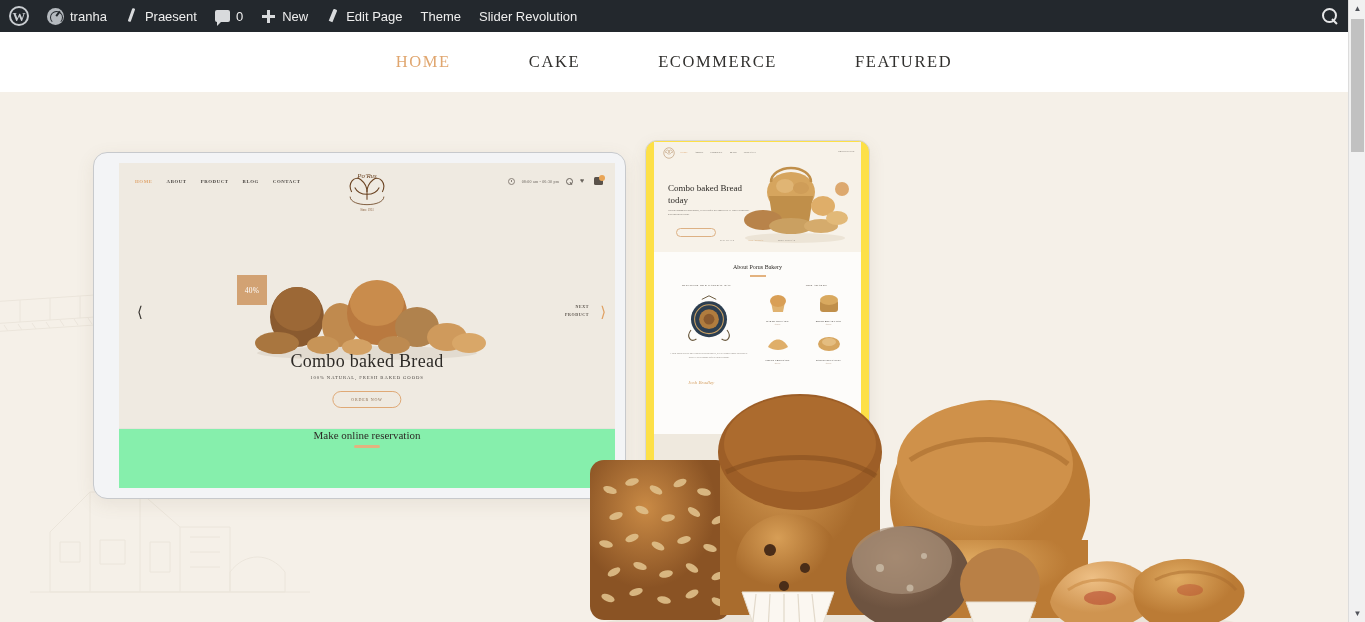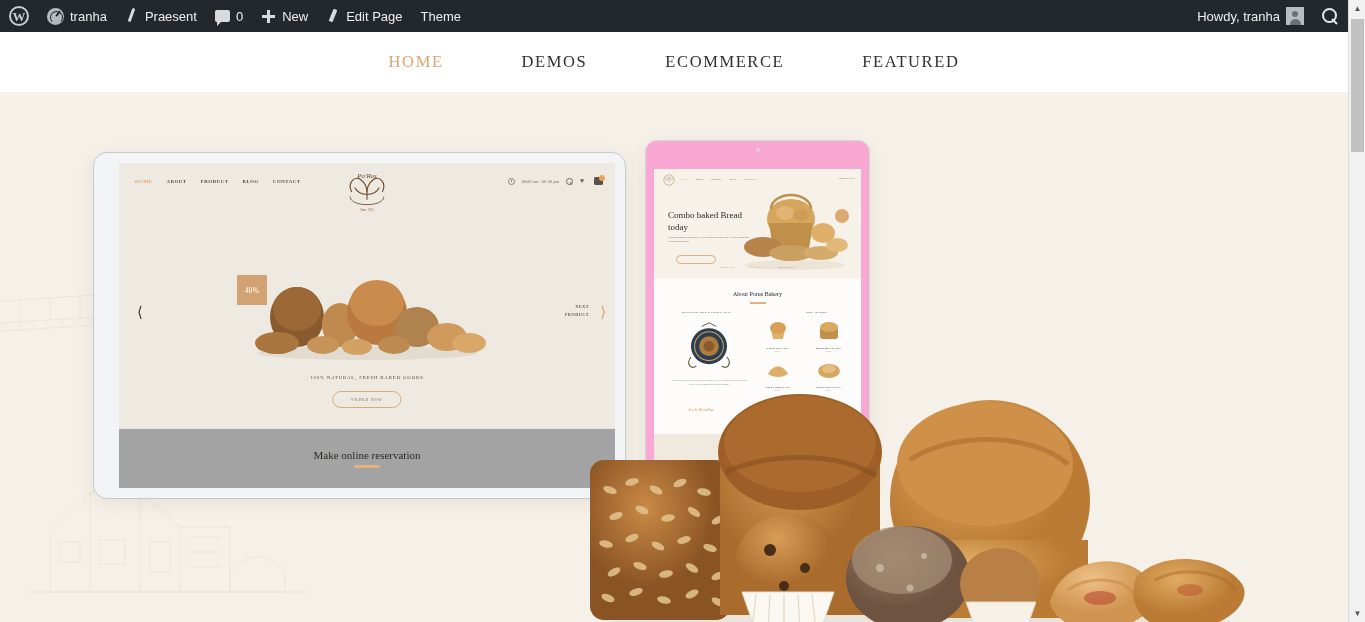--- a/index.html
+++ b/index.html
@@ -213,40 +213,40 @@
   }
   .t-arrow.l { left: 18px; }
   .t-arrow.r { right: 9px; color:#e0a163; }
   .t-next {
     position:absolute; right: 26px; top: 140px;
     text-align:right; font-size:4px; letter-spacing:.6px;
     font-weight:700; color:#5c554d; line-height: 8px;
   }
   .t-foot {
     position:absolute; left:0; right:0; bottom:0; height: 60px;
-    background:#a3a3a3;
+    background:#86efac;
     border-top:1px solid #e7e3dc;
-    display:flex; flex-direction:column; align-items:center; justify-content:center;
+    display:flex; flex-direction:column; align-items:center; justify-content:flex-start;
   }
   .t-foot-title{ font-size: 11px; color:#2d2a26; }
   .t-foot-orn{ margin-top:4px; width:26px; height:3px; background:#e3b27f; border-radius:2px;}
   .t-breads{
     position:absolute; left: 50%; top: 92px; transform:translateX(-50%);
     width: 260px; height: 105px;
   }
 
   
   #tablet2 {
     position: absolute; left: 645px; top: 48px;
     width: 225px; height: 357px;
-    background: #f9a8d4;
+    background: #fde047;
     border: 1px solid #d7d7d7;
     border-radius: 12px;
     box-shadow: 0 5px 16px rgba(120,100,70,.10);
-    padding: 28px 8px 22px 8px;
+    padding: 1px 8px 22px 8px;
   }
   #tablet2 .cam {
     position:absolute; left:50%; top:7px; transform:translateX(-50%);
     width:4px;height:4px;border-radius:50%;background:#d8d6d2;
   }
   #t2screen{
     width:100%; height:100%; background:#fdfcfa; overflow:hidden; position:relative;
     font-family:"Liberation Serif", serif;
   }
   .t2-hero{ position:absolute; left:0;right:0;top:0;height:110px;background:#f7f2e9;}
@@ -327,39 +327,36 @@
       <span class="pencil-icon"></span>
       <span>Edit Page</span>
     </div>
 
     <div class="ab-item">
       <span>Theme</span>
     </div>
 
 
 
+    <div class="ab-item">
+      <span>Slider Revolution</span>
+    </div>
   </div>
 
   <div class="ab-right">
-    <div class="ab-item">
-      <span>Howdy, tranha</span>
-      <span class="avatar-wrap">
-        <span class="avatar-box"></span>
-      </span>
-    </div>
     <div class="ab-item">
       <span class="search-ab"></span>
     </div>
   </div>
 </div>
 
 <div id="siteheader">
   <nav id="mainnav">
     <a class="nav-link active">HOME</a>
-    <a class="nav-link">DEMOS</a>
+    <a class="nav-link">CAKE</a>
     <a class="nav-link">ECOMMERCE</a>
     <a class="nav-link">FEATURED</a>
   </nav>
 </div>
 
 <div id="page">
 
   <svg class="sketch sk-bridge" viewBox="0 0 300 120">
     <g stroke="#b9ae9a" fill="none" stroke-width="1">
       <path d="M0 40 L300 20"></path>
@@ -448,20 +445,21 @@
         <ellipse cx="40" cy="88" rx="22" ry="11" fill="#a9763f"></ellipse>
         <ellipse cx="86" cy="90" rx="16" ry="9" fill="#c79457"></ellipse>
         <ellipse cx="120" cy="92" rx="15" ry="8" fill="#d3a164"></ellipse>
         <ellipse cx="157" cy="90" rx="16" ry="9" fill="#bd8a50"></ellipse>
       </svg>
 
       <div class="t-badge">
         <span>40%</span>
       </div>
 
+      <div class="t-hero-title">Combo baked Bread</div>
       <div class="t-hero-sub">100% NATURAL, FRESH BAKED GOODS</div>
       <div class="t-hero-btn">ORDER NOW</div>
 
       <div class="t-foot">
         <div class="t-foot-title">Make online reservation</div>
         <div class="t-foot-orn"></div>
       </div>
     </div>
   </div>
 

